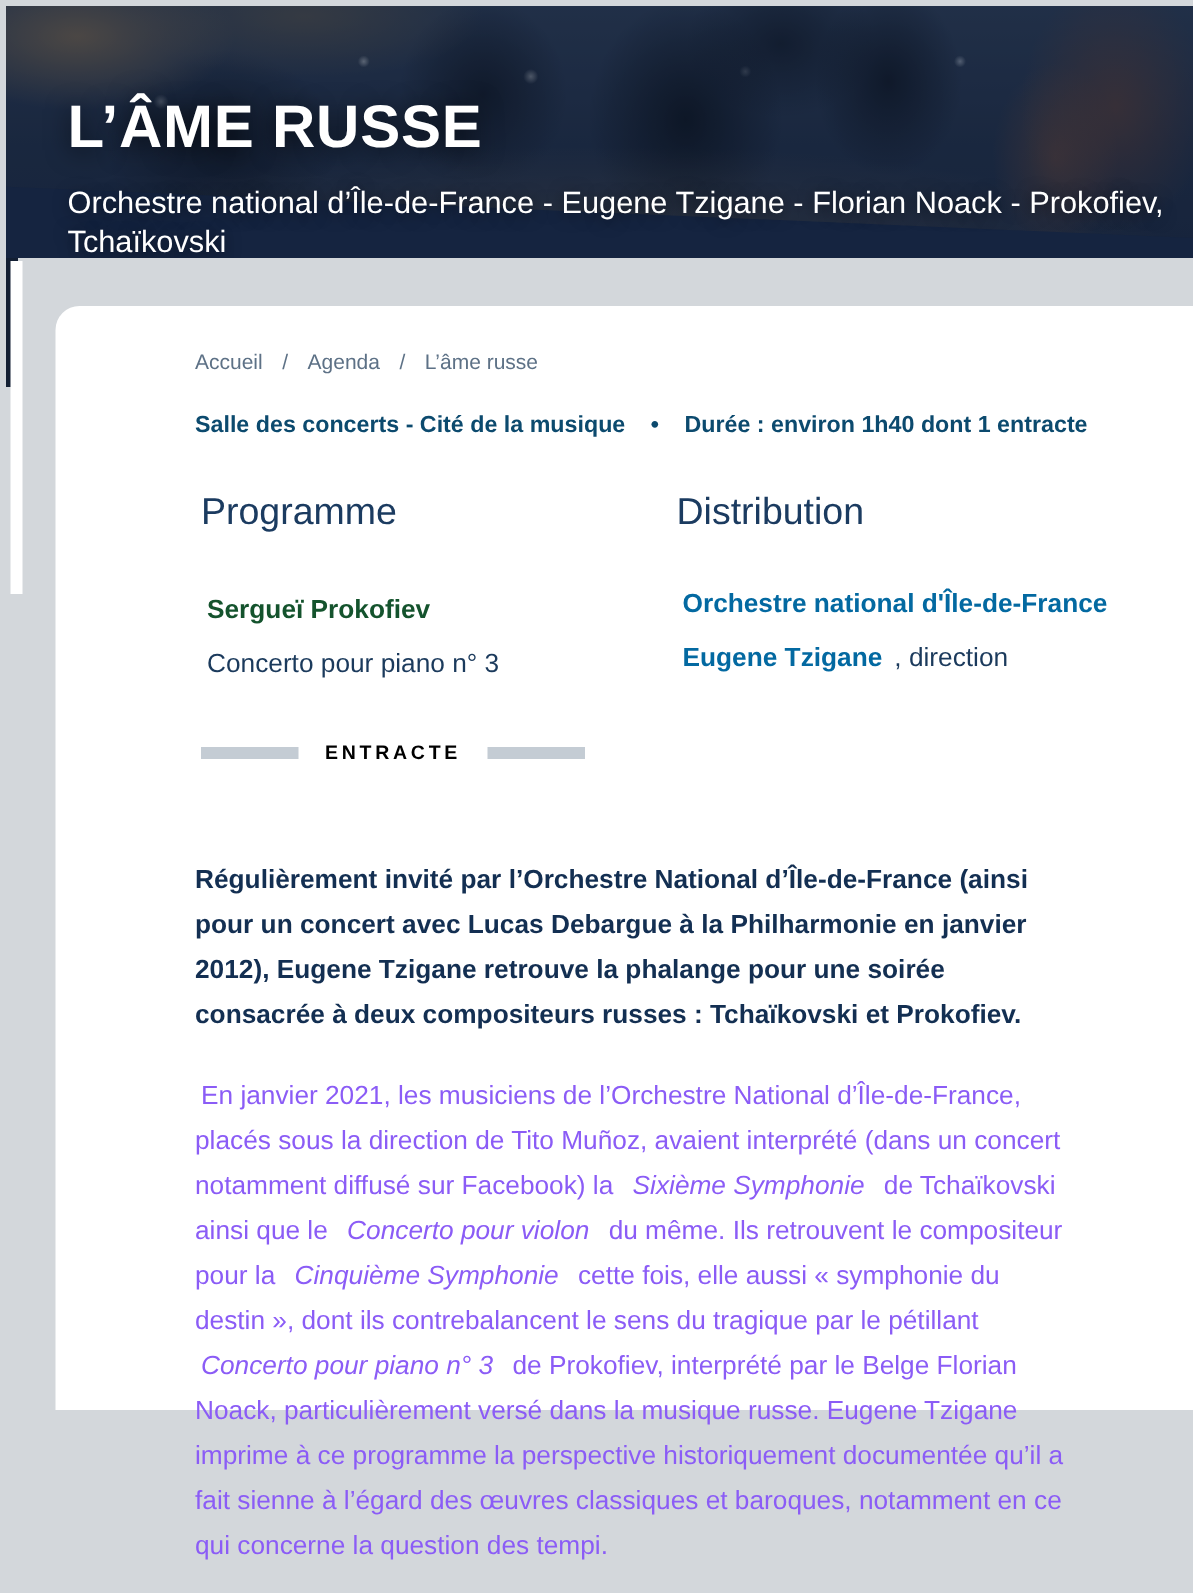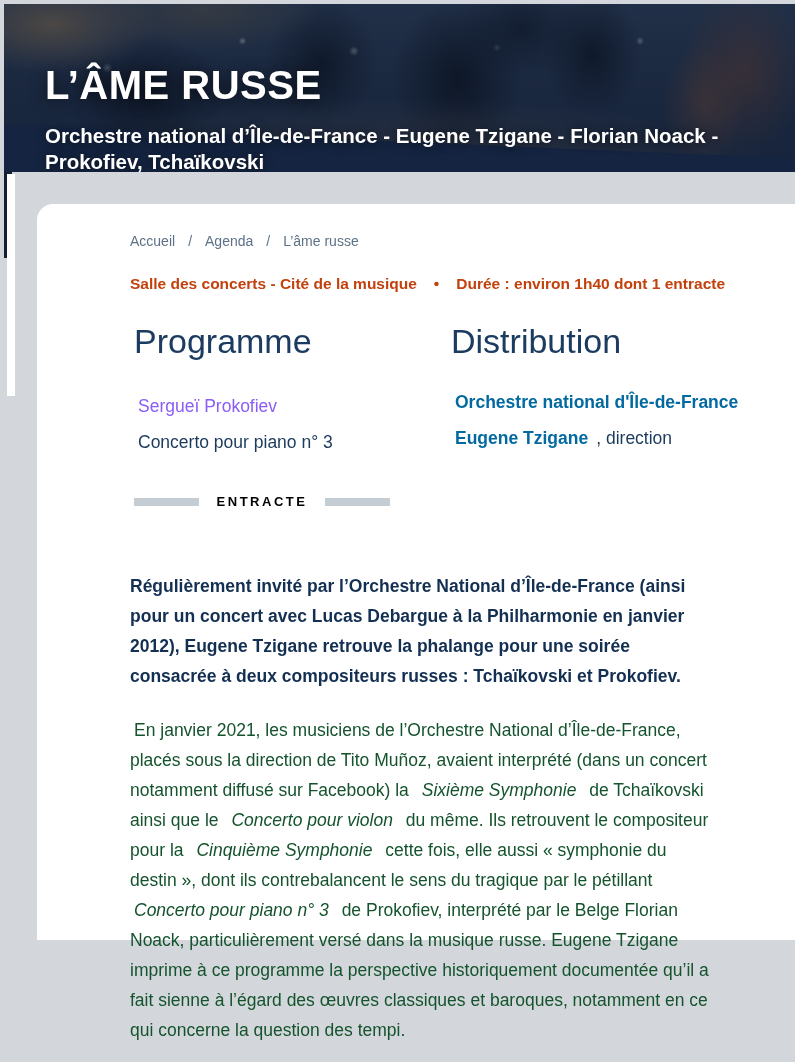--- a/index.html
+++ b/index.html
@@ -41,67 +41,67 @@
     position:absolute; left:0; bottom:0; width:100%; height:66px;
     background:#152440;
     clip-path:polygon(0 28%, 100% 80%, 100% 100%, 0 100%);
   }
   .hero-content { position:absolute; left:33px; top:50px; width:750px; z-index:3; }
   .hero-title {
     color:#ffffff; font-size:40px; font-weight:700; letter-spacing:.5px;
     line-height:46px; text-shadow:0 2px 16px rgba(0,0,0,.65);
   }
   .hero-subtitle {
-    color:#ffffff; font-size:20.5px; font-weight:700; line-height:26px;
+    color:#ffffff; font-size:20.5px; font-weight:400; line-height:26px;
     margin-top:7px; max-width:745px; text-shadow:0 1px 10px rgba(0,0,0,.55);
   }
 
   
   .edge-navy { position:absolute; left:0; top:168px; width:3px; height:86px; background:#131f33; }
   .edge-white { position:absolute; left:3px; top:170px; width:7px; height:222px; background:#ffffff; }
 
   
   .card {
     position:absolute; left:33px; top:200px; width:762px; height:736px;
     background:#ffffff; border-top-left-radius:16px;
     padding:24px 40px 0 85px;
   }
 
   .breadcrumb { font-size:14px; color:#5d7186; line-height:18px; }
   .breadcrumb a { color:#5d7186; text-decoration:none; cursor:pointer; }
   .crumb-sep { margin:0 5px; }
 
-  .info-line { margin-top:16px; font-size:15.5px; font-weight:700; color:#c2410c; line-height:20px; }
+  .info-line { margin-top:16px; font-size:15.5px; font-weight:700; color:#0c4a6e; line-height:20px; }
   .info-dot { margin:0 9px; }
   .info-venue { cursor:pointer; }
 
   .columns { display:grid; grid-template-columns:285px 1fr; column-gap:32px; margin-top:14px; }
   .col-heading {
-    font-size:34px; font-weight:400; color:#1b3b60; line-height:34px; margin-bottom:22px;
+    font-size:25px; font-weight:400; color:#1b3b60; line-height:34px; margin-bottom:22px;
   }
   .work-line, .dist-line { font-size:17.5px; line-height:28px; color:#1b3a5c; }
-  .work-composer { font-weight:400; color:#8b5cf6; }
+  .work-composer { font-weight:700; color:#14532d; }
 
   .entracte {
     display:flex; align-items:center; width:264px; margin:22px 0;
   }
   .entracte .rule { flex:1; height:1px; background:#c4ccd4; }
   .entracte .label {
     margin:0 14px; font-size:13px; font-weight:700; letter-spacing:2.5px;
     color:#000000;
   }
 
   .prose { width:602px; }
   .lead-paragraph {
     margin-top:16px; font-size:17.5px; font-weight:700;
     line-height:30px; color:#132f52;
   }
   .body-paragraph {
     margin-top:16px; font-size:17.5px; font-weight:400;
-    line-height:30px; color:#14532d;
+    line-height:30px; color:#8b5cf6;
   }
   .production-note {
     margin-top:20px; font-size:17.5px; font-style:italic;
     line-height:28px; color:#1b3a5c;
   }
   .b { font-weight:700; color:#0369a1; }
   .i { font-style:italic; }
 </style>
 </head>
 <body>

